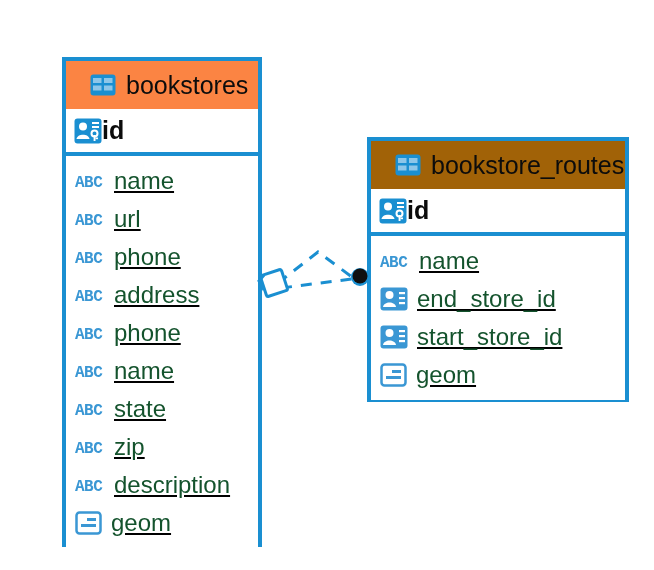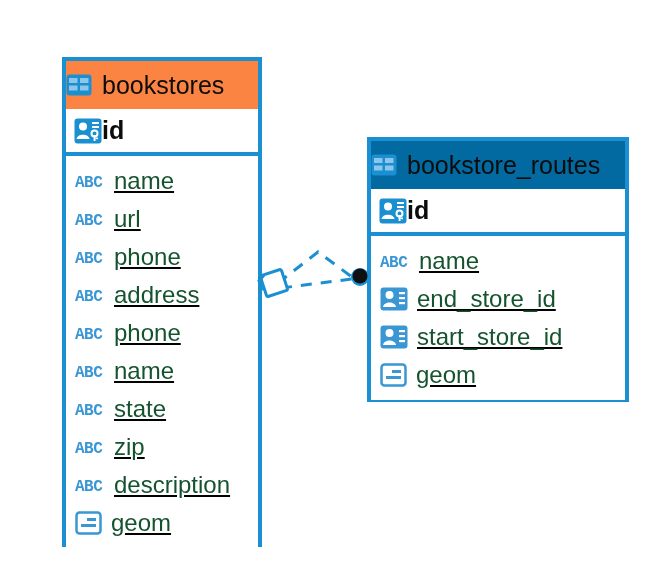--- a/index.html
+++ b/index.html
@@ -28,25 +28,25 @@
     box-sizing: border-box;
     border: 4px solid #1a8fd1;
     background: #ffffff;
   }
 
   .entity-header {
     display: flex;
     align-items: center;
     box-sizing: border-box;
     height: 48px;
-    padding-left: 0;
+    padding-left: 24px;
     gap: 10px;
   }
   .entity-header.selected { background: #fb8443; }
-  .entity-header.plain    { background: #0369a1; }
+  .entity-header.plain    { background: #a16207; }
 
   .entity-title {
     font-size: 25px;
     color: #0c0c0c;
     line-height: 1;
     white-space: nowrap;
   }
 
   .pk-row {
     display: flex;

